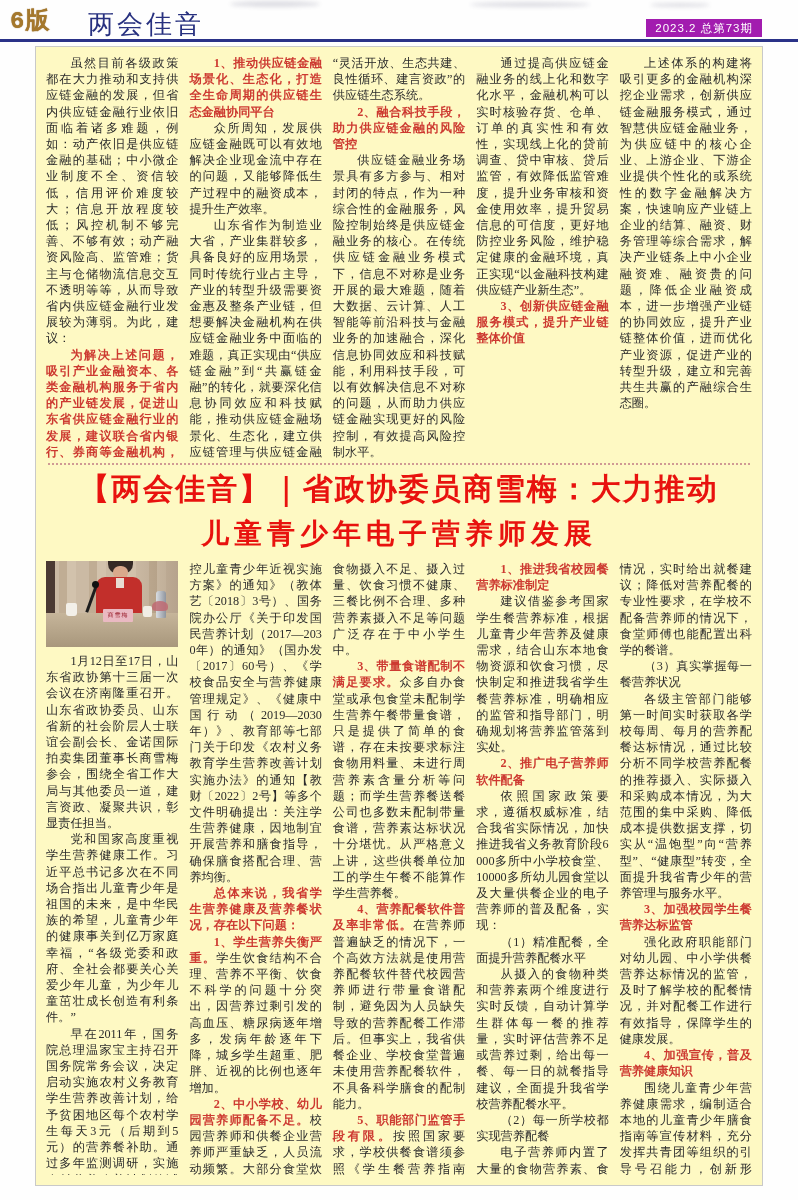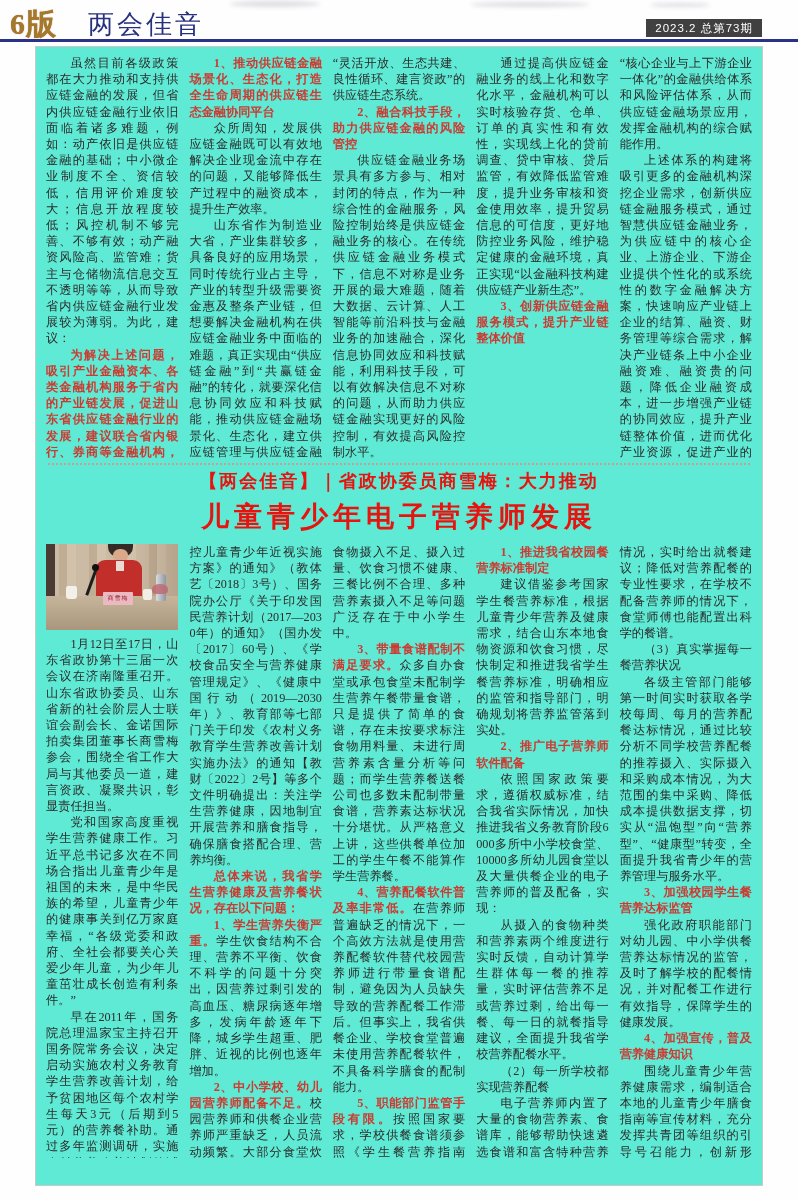--- a/index.html
+++ b/index.html
@@ -1,51 +1,51 @@
 <!DOCTYPE html>
 <html><head>
 <meta charset="utf-8">
 <style>
   html,body{margin:0;padding:0;background:#ffffff;}
   body{width:798px;height:1200px;overflow:hidden;font-family:"Liberation Serif",serif;}
   .page{position:relative;width:798px;height:1200px;background:#fefefe;}
 
   
   .hdr{position:absolute;top:0;left:0;width:798px;height:46px;}
-  .page-no{position:absolute;left:10px;top:4px;font-family:Liberation Serif, serif;
-    font-weight:900;font-size:30px;color:#a5782c;letter-spacing:1px;
+  .page-no{position:absolute;left:10px;top:4px;font-family:Liberation Mono, monospace;
+    font-weight:900;font-size:24px;color:#a5782c;letter-spacing:1px;
     text-shadow:0 0 1px #8a5f1d;}
   .sec-title{position:absolute;left:88px;top:7px;font-weight:400;font-size:26px;
     color:#27307f;letter-spacing:3px;}
-  .issue-badge{position:absolute;right:36px;top:19px;background:#404040;color:#ffffff;
+  .issue-badge{position:absolute;right:36px;top:19px;background:#a21caf;color:#ffffff;
     font-family:"Liberation Sans",sans-serif;font-size:11.5px;line-height:18px;
     padding:0 9px;letter-spacing:1px;}
   .hdr-rule{position:absolute;left:0;top:39px;width:798px;height:3px;background:#2a3288;}
   .smudge{position:absolute;background:#4a4a6a;opacity:.18;border-radius:50%;filter:blur(2px);}
 
   
   .frame{position:absolute;left:35px;top:46px;width:728px;height:1140px;
-    border:1px solid #c9c9c9;box-sizing:border-box;padding:8px 10px 6px 10px;background:#5eead4;}
+    border:1px solid #c9c9c9;box-sizing:border-box;padding:8px 10px 6px 10px;background:#fef9c3;}
 
   
   .article{display:flex;gap:11px;}
   .article .col{flex:1 1 0;min-width:0;font-size:12.2px;line-height:16.2px;color:#2b2b2b;
     text-align:justify;word-break:break-all;}
   .article-top{height:404px;overflow:hidden;}
   .article-bottom{height:614px;overflow:hidden;}
   .blk{margin:0;text-indent:2em;}
   .blk.noind{text-indent:0;}
   .r{color:#cd3a31;margin-top:20px;}
   .b{font-weight:700;}
 
   
   .dotted-sep{border-top:2px dotted #cf9a94;margin:4px 2px 2px 2px;height:0;}
   .headline{margin:4px 0 8px 0;text-align:center;color:#e8120e;
     font-family:"Liberation Sans",sans-serif;font-weight:900;}
-  .headline .l1{font-size:18px;letter-spacing:2px;}
+  .headline .l1{font-size:30px;letter-spacing:2px;}
   .headline .l2{font-size:28px;letter-spacing:5px;margin-top:5px;}
 
   
   .photo{position:relative;width:100%;height:86px;overflow:hidden;margin:0 0 6px 0;
     background:repeating-linear-gradient(90deg,#cbbaa4 0 13px,#c0ad94 13px 21px,#d2c2ac 21px 30px);}
   .ph-shade{position:absolute;right:0;top:0;width:34%;height:100%;
     background:linear-gradient(90deg,rgba(120,95,70,0),rgba(120,95,70,.25));}
   .ph-left-person{position:absolute;left:0;top:0;width:9px;height:60px;background:#4b3a33;}
   .ph-table{position:absolute;left:0;bottom:0;width:100%;height:34px;
     background:linear-gradient(#c6b59a,#a8977c);}
@@ -101,21 +101,20 @@
         <div class="col">
           <p class="blk noind"><span class="">“灵活开放、生态共建、良性循环、建言资政”的供应链生态系统。</span></p>
           <p class="blk"><span class="r b">2、融合科技手段，助力供应链金融的风险管控</span></p>
           <p class="blk"><span class="">供应链金融业务场景具有多方参与、相对封闭的特点，作为一种综合性的金融服务，风险控制始终是供应链金融业务的核心。在传统供应链金融业务模式下，信息不对称是业务开展的最大难题，随着大数据、云计算、人工智能等前沿科技与金融业务的加速融合，深化信息协同效应和科技赋能，利用科技手段，可以有效解决信息不对称的问题，从而助力供应链金融实现更好的风险控制，有效提高风险控制水平。</span></p>
         </div>
         <div class="col">
           <p class="blk"><span class="">通过提高供应链金融业务的线上化和数字化水平，金融机构可以实时核验存货、仓单、订单的真实性和有效性，实现线上化的贷前调查、贷中审核、贷后监管，有效降低监管难度，提升业务审核和资金使用效率，提升贸易信息的可信度，更好地防控业务风险，维护稳定健康的金融环境，真正实现“以金融科技构建供应链产业新生态”。</span></p>
           <p class="blk"><span class="r b">3、创新供应链金融服务模式，提升产业链整体价值</span></p>
         </div>
         <div class="col">
-          <p class="blk noind"><span class="">“核心企业与上下游企业一体化”的金融供给体系和风险评估体系，从而供应链金融场景应用，发挥金融机构的综合赋能作用。</span></p>
           <p class="blk"><span class="">上述体系的构建将吸引更多的金融机构深挖企业需求，创新供应链金融服务模式，通过智慧供应链金融业务，为供应链中的核心企业、上游企业、下游企业提供个性化的或系统性的数字金融解决方案，快速响应产业链上企业的结算、融资、财务管理等综合需求，解决产业链条上中小企业融资难、融资贵的问题，降低企业融资成本，进一步增强产业链的协同效应，提升产业链整体价值，进而优化产业资源，促进产业的转型升级，建立和完善共生共赢的产融综合生态圈。</span></p>
         </div>
       </section>
 
     <div class="dotted-sep"></div>
 
     <div class="headline">
       <div class="l1">【两会佳音】｜省政协委员商雪梅：大力推动</div>
       <div class="l2">儿童青少年电子营养师发展</div>
     </div>
@@ -152,20 +151,21 @@
           <p class="blk noind"><span class="">食物摄入不足、摄入过量、饮食习惯不健康、三餐比例不合理、多种营养素摄入不足等问题广泛存在于中小学生中。</span></p>
           <p class="blk"><span class="r b">3、带量食谱配制不满足要求。</span><span class="">众多自办食堂或承包食堂未配制学生营养午餐带量食谱，只是提供了简单的食谱，存在未按要求标注食物用料量、未进行周营养素含量分析等问题；而学生营养餐送餐公司也多数未配制带量食谱，营养素达标状况十分堪忧。从严格意义上讲，这些供餐单位加工的学生午餐不能算作学生营养餐。</span></p>
           <p class="blk"><span class="r b">4、营养配餐软件普及率非常低。</span><span class="">在营养师普遍缺乏的情况下，一个高效方法就是使用营养配餐软件替代校园营养师进行带量食谱配制，避免因为人员缺失导致的营养配餐工作滞后。但事实上，我省供餐企业、学校食堂普遍未使用营养配餐软件，不具备科学膳食的配制能力。</span></p>
           <p class="blk"><span class="r b">5、职能部门监管手段有限。</span><span class="">按照国家要求，学校供餐食谱须参照《学生餐营养指南（WS/T 554—2017）等标准，但因相关职能部门缺少监管手段，学校供餐的营养素达标、膳食科学数据基本不报送，基本处于无监管状况。</span></p>
         </div>
         <div class="col">
           <p class="blk"><span class="r b">1、推进我省校园餐营养标准制定</span></p>
           <p class="blk"><span class="">建议借鉴参考国家学生餐营养标准，根据儿童青少年营养及健康需求，结合山东本地食物资源和饮食习惯，尽快制定和推进我省学生餐营养标准，明确相应的监管和指导部门，明确规划将营养监管落到实处。</span></p>
           <p class="blk"><span class="r b">2、推广电子营养师软件配备</span></p>
           <p class="blk"><span class="">依照国家政策要求，遵循权威标准，结合我省实际情况，加快推进我省义务教育阶段6000多所中小学校食堂、10000多所幼儿园食堂以及大量供餐企业的电子营养师的普及配备，实现：</span></p>
+          <p class="blk"><span class="">（1）精准配餐，全面提升营养配餐水平</span></p>
           <p class="blk"><span class="">从摄入的食物种类和营养素两个维度进行实时反馈，自动计算学生群体每一餐的推荐量，实时评估营养不足或营养过剩，给出每一餐、每一日的就餐指导建议，全面提升我省学校营养配餐水平。</span></p>
           <p class="blk"><span class="">（2）每一所学校都实现营养配餐</span></p>
           <p class="blk"><span class="">电子营养师内置了大量的食物营养素、食谱库，能够帮助快速遴选食谱和富含特种营养素的食物，实时反馈食谱是否合理，反馈营养素和食物多样性达标</span></p>
         </div>
         <div class="col">
           <p class="blk noind"><span class="">情况，实时给出就餐建议；降低对营养配餐的专业性要求，在学校不配备营养师的情况下，食堂师傅也能配置出科学的餐谱。</span></p>
           <p class="blk"><span class="">（3）真实掌握每一餐营养状况</span></p>
           <p class="blk"><span class="">各级主管部门能够第一时间实时获取各学校每周、每月的营养配餐达标情况，通过比较分析不同学校营养配餐的推荐摄入、实际摄入和采购成本情况，为大范围的集中采购、降低成本提供数据支撑，切实从“温饱型”向“营养型”、“健康型”转变，全面提升我省青少年的营养管理与服务水平。</span></p>
           <p class="blk"><span class="r b">3、加强校园学生餐营养达标监管</span></p>
           <p class="blk"><span class="">强化政府职能部门对幼儿园、中小学供餐营养达标情况的监管，及时了解学校的配餐情况，并对配餐工作进行有效指导，保障学生的健康发展。</span></p>

